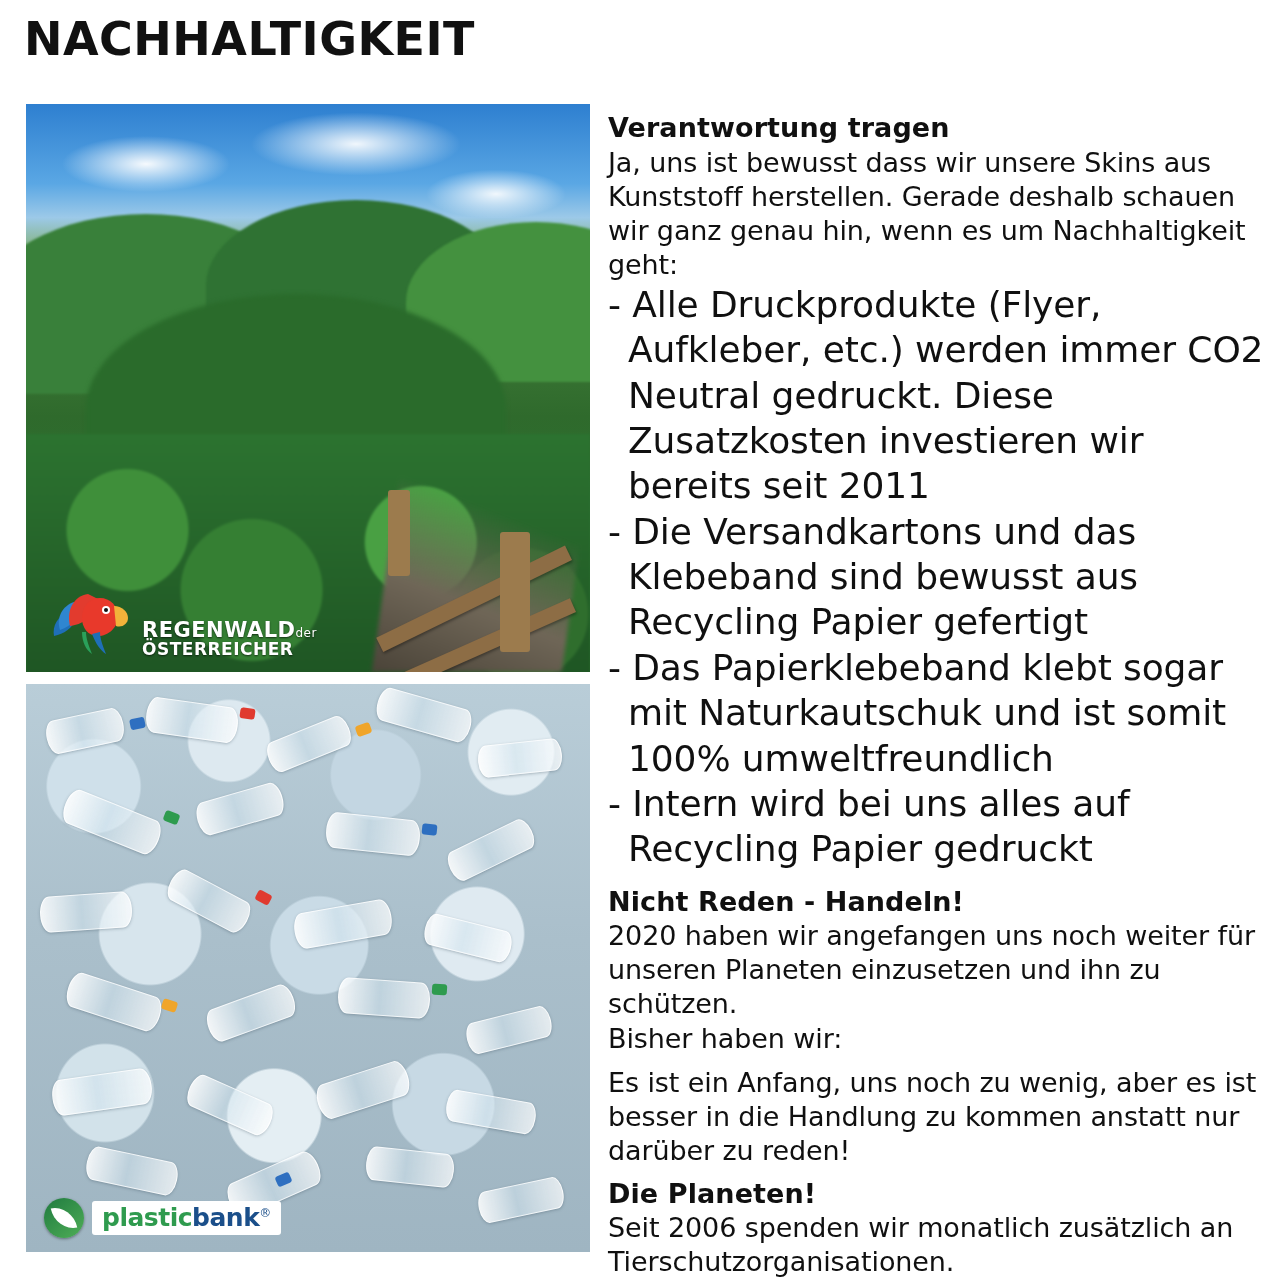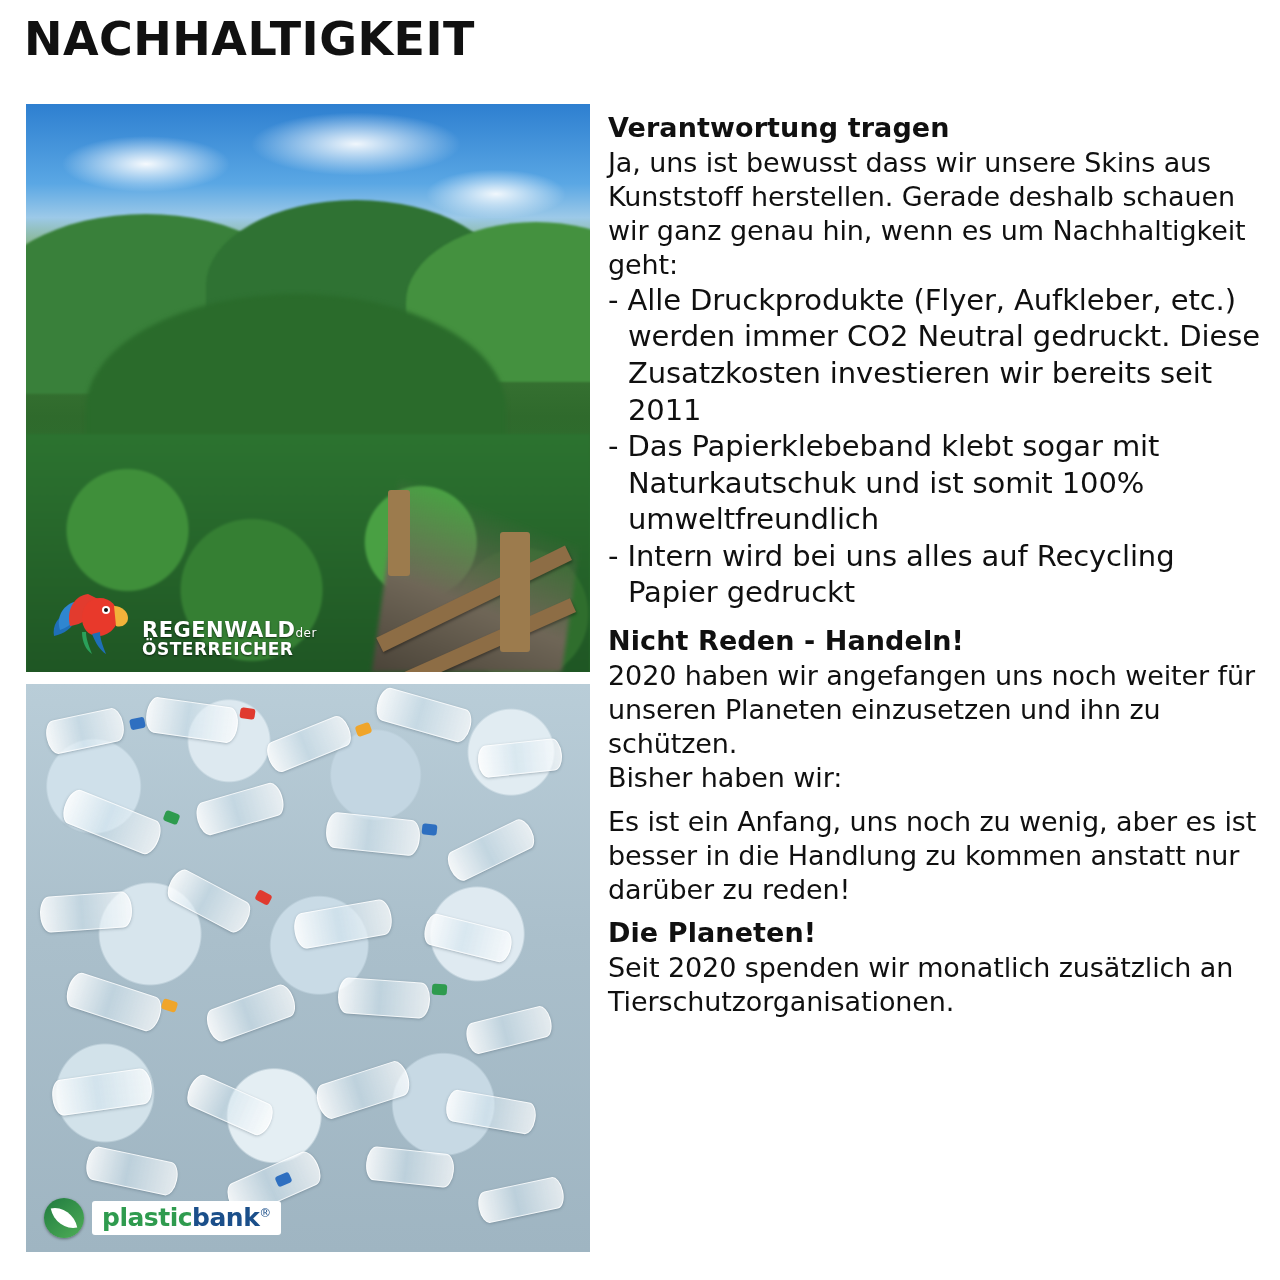--- a/index.html
+++ b/index.html
@@ -189,21 +189,21 @@
     font-size: 27px;
     line-height: 1.26;
     letter-spacing: -0.1px;
   }
   ul.dashlist {
     margin: 0;
     padding: 0;
     list-style: none;
   }
   ul.dashlist li {
-    font-size: 29px;
+    font-size: 36px;
     line-height: 1.26;
     letter-spacing: -0.1px;
     padding-left: 20px;
     text-indent: -20px;
   }
   .spacer-sm { height: 10px; }
 </style>
 </head>
 <body>
 
@@ -294,32 +294,33 @@
     </div>
   </div>
 
   <div class="text-col">
 
     <div class="block">
       <h2 class="sub">Verantwortung tragen</h2>
       <p class="body">Ja, uns ist bewusst dass wir unsere Skins aus Kunststoff herstellen. Gerade deshalb schauen wir ganz genau hin, wenn es um Nachhaltigkeit geht:</p>
       <ul class="dashlist">
         <li>- Alle Druckprodukte (Flyer, Aufkleber, etc.) werden immer CO2 Neutral gedruckt. Diese Zusatzkosten investieren wir bereits seit 2011</li>
+        <li>- Die Versandkartons und das Klebeband sind bewusst aus Recycling Papier gefertigt</li>
         <li>- Das Papierklebeband klebt sogar mit Naturkautschuk und ist somit 100% umweltfreundlich</li>
         <li>- Intern wird bei uns alles auf Recycling Papier gedruckt</li>
       </ul>
     </div>
 
     <div class="block tight">
       <h2 class="sub">Nicht Reden - Handeln!</h2>
       <p class="body">2020 haben wir angefangen uns noch weiter für unseren Planeten einzusetzen und ihn zu schützen.</p>
       <p class="body">Bisher haben wir:</p>
       <div class="spacer-sm"></div>
       <p class="body">Es ist ein Anfang, uns noch zu wenig, aber es ist besser in die Handlung zu kommen anstatt nur darüber zu reden!</p>
     </div>
 
     <div class="block">
       <h2 class="sub">Die Planeten!</h2>
-      <p class="body">Seit 2020 spenden wir monatlich zusätzlich an Tierschutzorganisationen.</p>
+      <p class="body">Seit 2006 spenden wir monatlich zusätzlich an Tierschutzorganisationen.</p>
     </div>
 
   </div>
 </div>
 
 </body></html>

